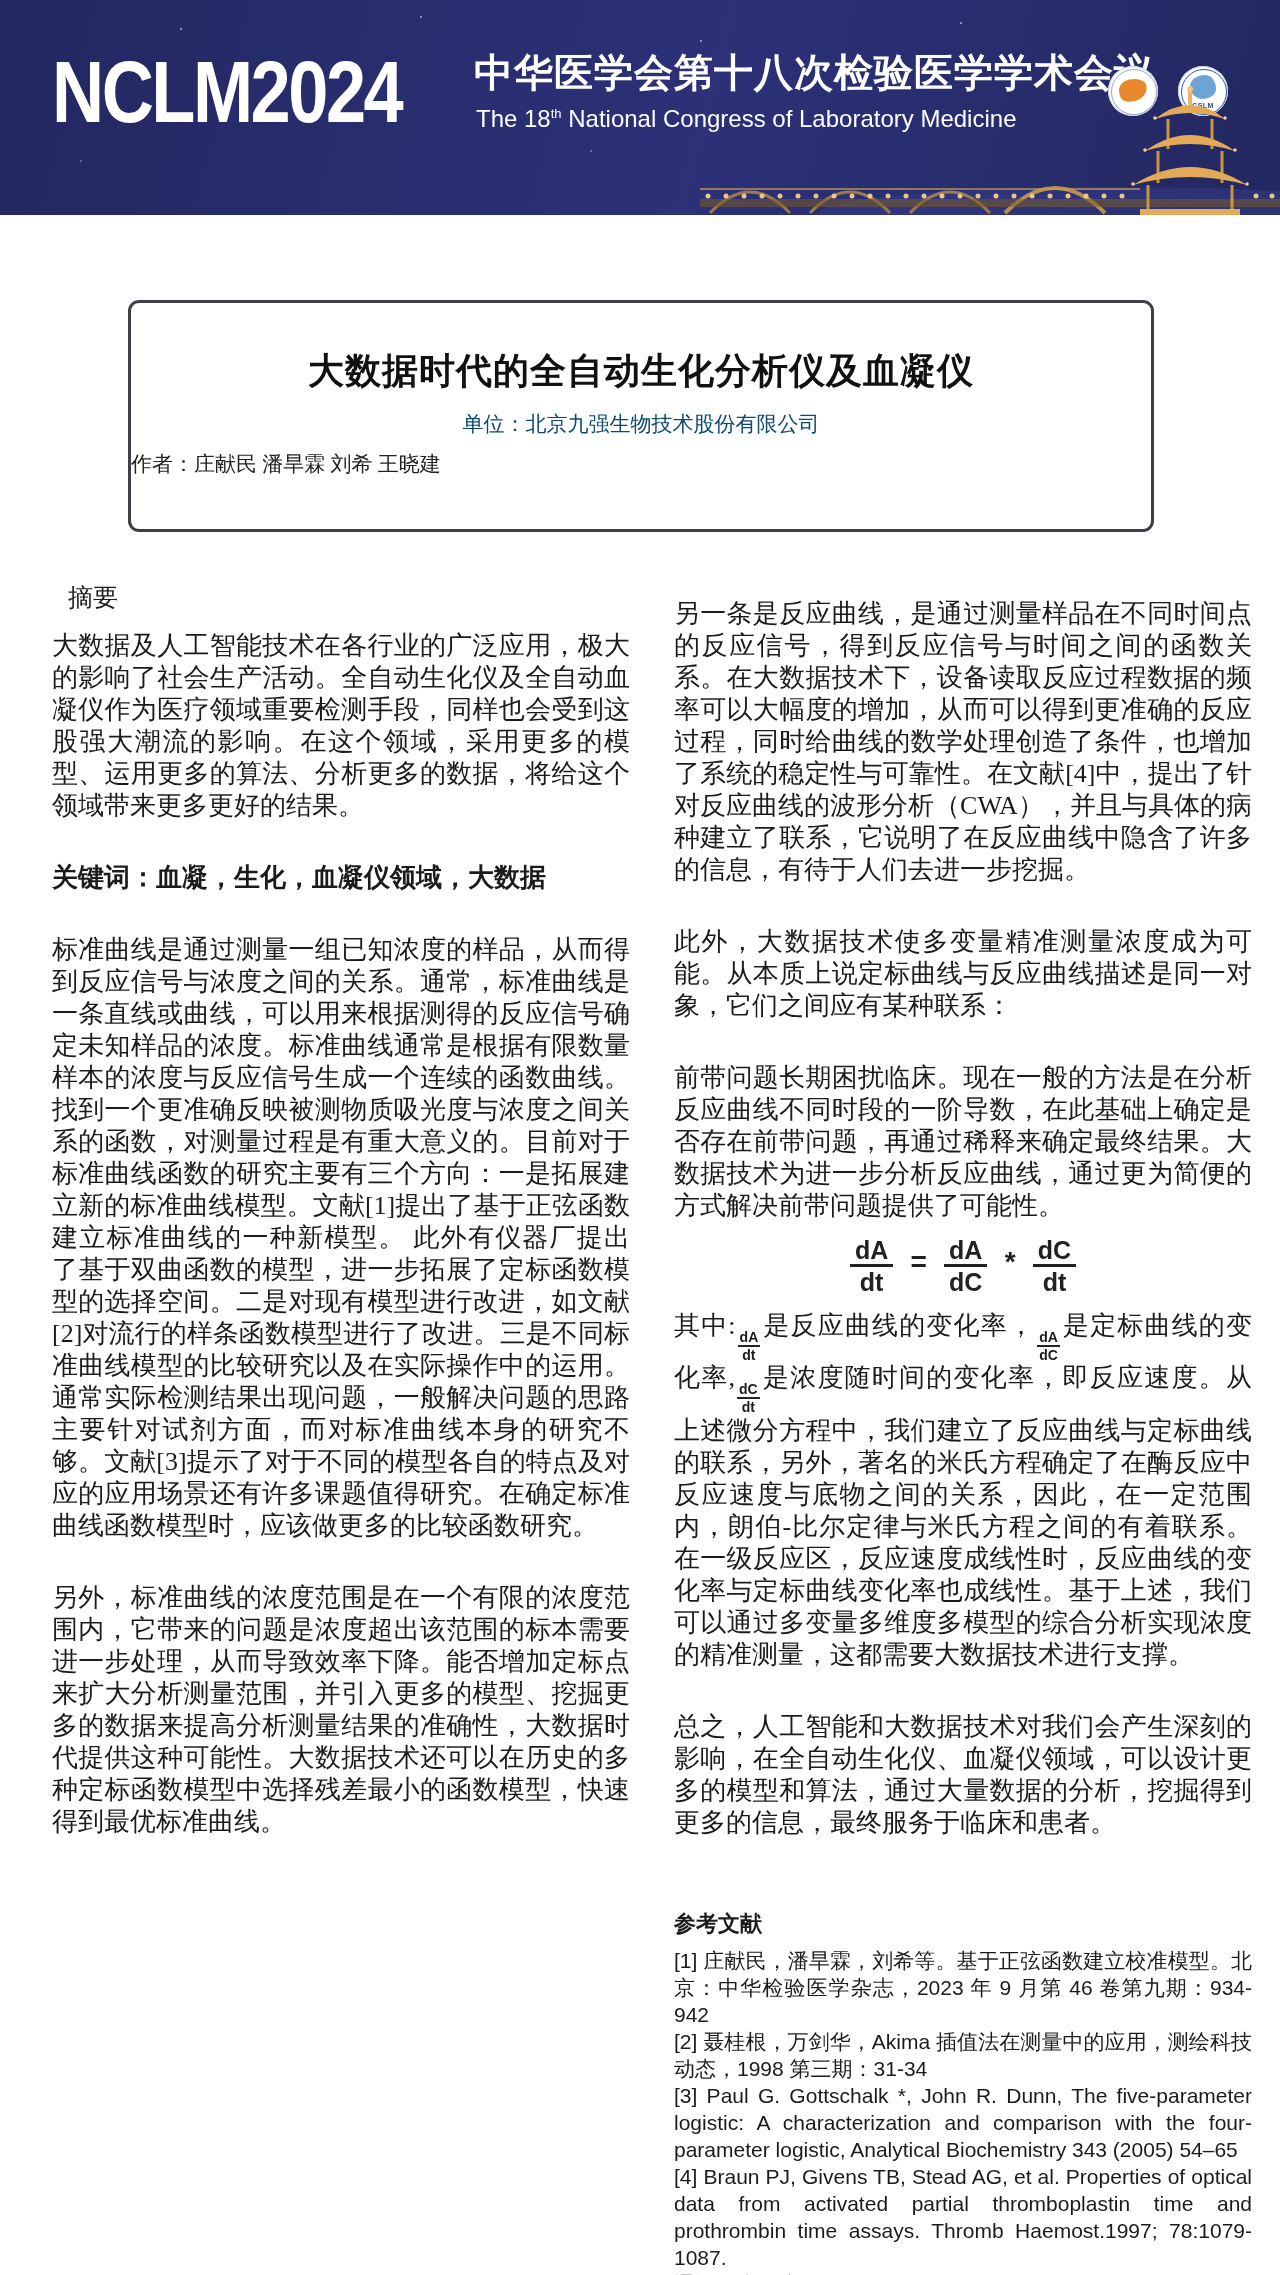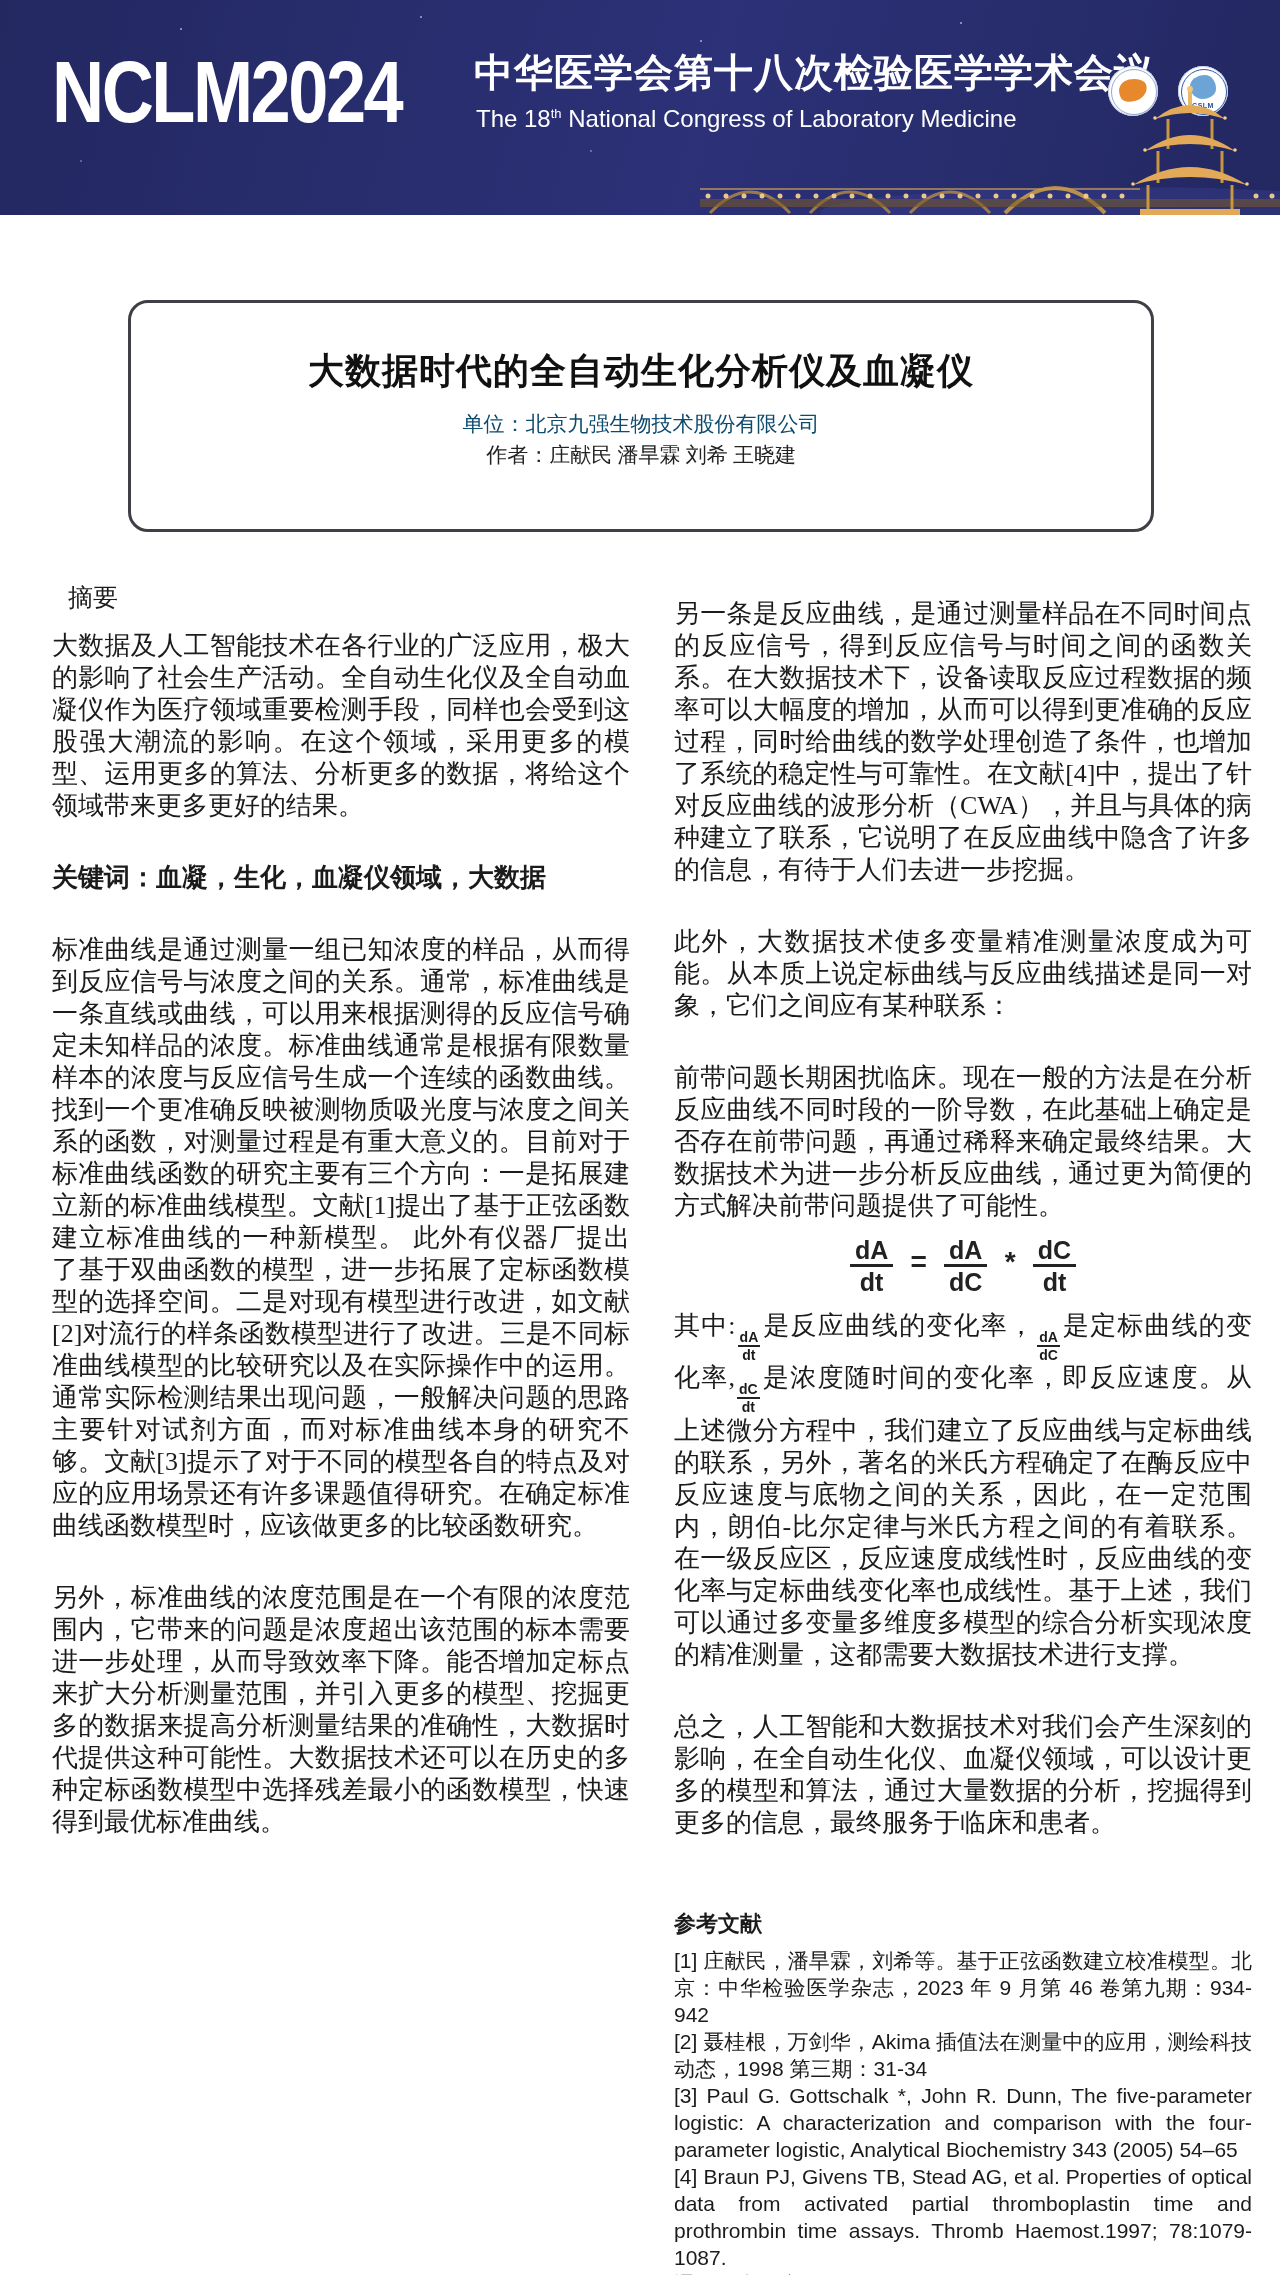--- a/index.html
+++ b/index.html
@@ -52,26 +52,26 @@
   .cslm-ring{position:absolute;left:3px;top:3px;width:44px;height:44px;border-radius:50%;
     border:1px solid #2a5aa8;}
   .cslm-globe{position:absolute;left:12px;top:9px;width:26px;height:24px;background:#5d9ad2;
     border-radius:58% 42% 52% 48% / 48% 58% 42% 52%;opacity:.9;}
   .cslm-label{position:absolute;left:0;right:0;bottom:7px;text-align:center;
     font-family:"Liberation Sans",sans-serif;font-size:7px;font-weight:bold;color:#1d4d96;letter-spacing:.5px;}
   .bridge-svg{position:absolute;right:0;bottom:0;}
   
   .title-box{
     position:absolute;left:128px;top:300px;width:1026px;height:232px;
-    border:3px solid #3f3f46;border-radius:20px;background:#ffffff;box-sizing:border-box;
+    border:3px solid #3f3f46;border-radius:11px;background:#ffffff;box-sizing:border-box;
   }
   .poster-title{margin:44px 20px 0 20px;text-align:center;font-size:36px;font-weight:bold;
     letter-spacing:1px;color:#111111;}
   .aff-line{margin-top:14px;text-align:center;font-size:21px;color:#0c4a6e;}
-  .auth-line{margin-top:3px;text-align:center;font-size:21px;color:#222222;}
+  .auth-line{margin-top:12px;text-align:left;font-size:21px;color:#222222;}
   
   .col{position:absolute;width:578px;font-size:26px;line-height:32px;text-align:justify;color:#1b1b1b;}
   .col-left{left:52px;top:566px;}
   .col-right{left:674px;top:598px;}
   .sec-heading{font-size:25px;font-weight:normal;margin:16px;line-height:32px;}
   .col p.body-p{margin:40px 0 0 0;}
   .col p.first-p{margin-top:0;}
   .kw-line{font-weight:bold;margin-top:40px;}
   
   .formula{margin:14px 0 0 0;text-align:center;color:#222222;

